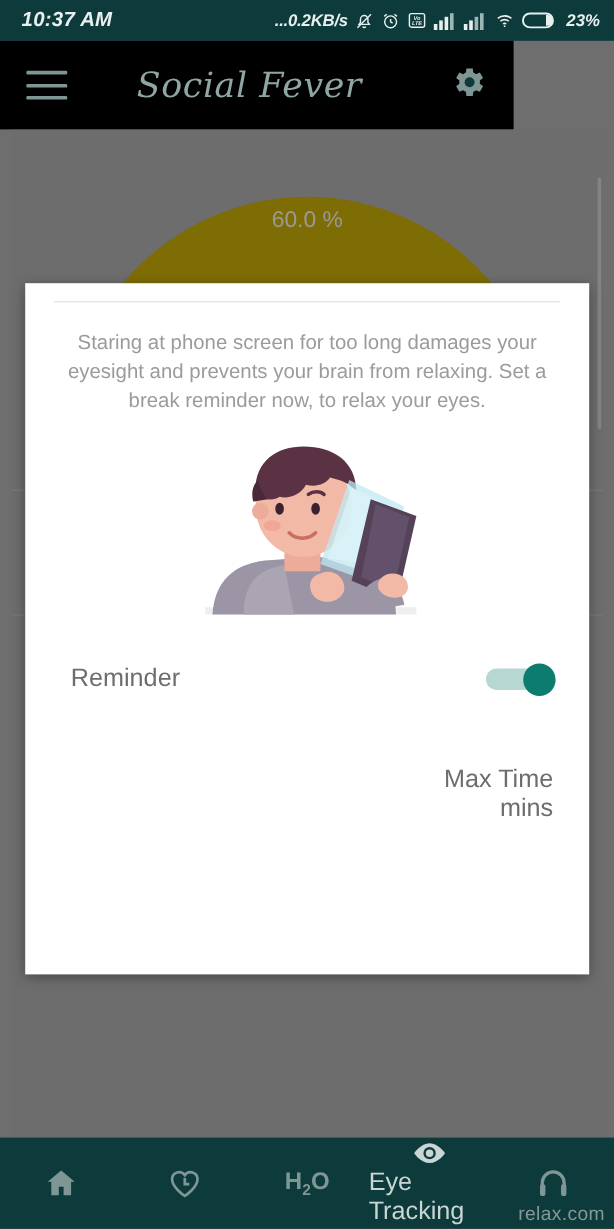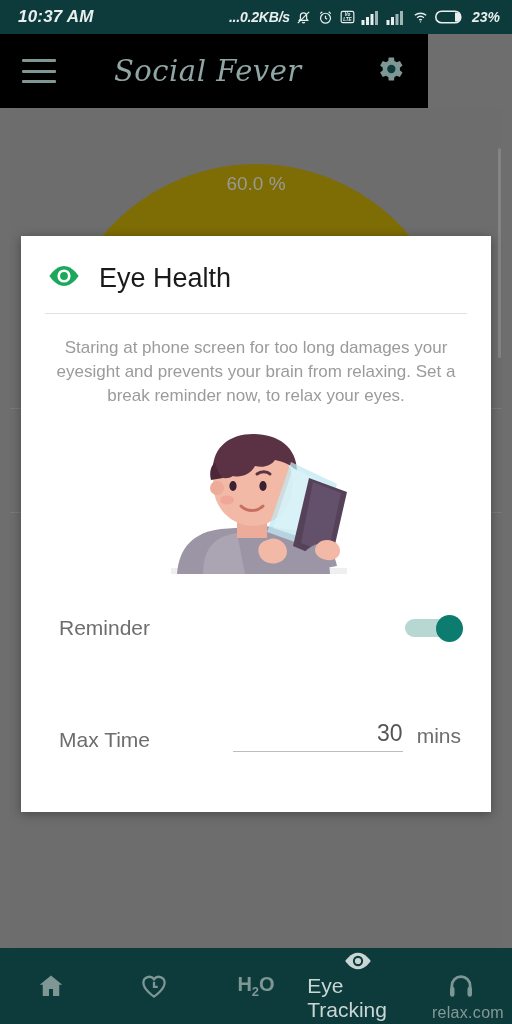--- a/index.html
+++ b/index.html
@@ -294,20 +294,21 @@
     height: 27px;
     border-radius: 50%;
     background: #0c7c6e;
   }
   .row-maxtime {
     display: flex;
     align-items: flex-end;
     padding: 0 30px 0 38px;
     height: 52px;
     margin-top: 44px;
+    flex-direction: column;
   }
   .maxtime-label {
     font-size: 21px;
     color: #6d6d6d;
     flex: 0 0 auto;
   }
   .maxtime-field {
     flex: 1;
     margin: 0 14px 0 42px;
     border-bottom: 1.5px solid #bdbdbd;
@@ -463,30 +464,20 @@
             <div class="stat-value">0 ml</div>
           </div>
         </div>
       </div>
 
       <div class="scrollbar"></div>
     </div>
   </div>
 
   <div class="dialog">
-    <div class="dlg-head">
-      <span>
-        <svg width="34" height="24" viewBox="0 0 34 24">
-          <path d="M17 2C8.5 2 2.5 12 2.5 12S8.5 22 17 22s14.5-10 14.5-10S25.5 2 17 2z" fill="#1ba85c"></path>
-          <circle cx="17" cy="12" r="6.6" fill="#ffffff"></circle>
-          <circle cx="17" cy="12" r="3.9" fill="#1ba85c"></circle>
-        </svg>
-      </span>
-      <span class="dlg-title">Eye Health</span>
-    </div>
     <div class="dlg-divider"></div>
     <div class="dlg-desc">Staring at phone screen for too long damages your eyesight and prevents your brain from relaxing. Set a break reminder now, to relax your eyes.</div>
 
     <div class="illus">
       <svg width="230" height="160" viewBox="0 0 230 160">
 
         <rect x="30" y="146" width="176" height="6" fill="#efeff2"></rect>
 
         <path d="M36 152c2-28 18-42 44-45l44-3 42 6c14 4 22 20 23 42z" fill="#9b95a6"></path>
         <path d="M62 152c0-26 12-38 34-41l8 41z" fill="#aaa4b3"></path>
@@ -526,23 +517,20 @@
     <div class="row-reminder">
       <span class="row-label">Reminder</span>
       <span class="toggle">
         <span class="toggle-track"></span>
         <span class="toggle-thumb"></span>
       </span>
     </div>
 
     <div class="row-maxtime">
       <span class="maxtime-label">Max Time</span>
-      <span class="maxtime-field">
-        <input class="maxtime-value" value="30" style="">
-      </span>
       <span class="maxtime-unit">mins</span>
     </div>
 
   </div>
 
   <div class="bottomnav">
     <div class="nav-item">
       <svg width="30" height="30" viewBox="0 0 24 24" fill="#7e9795">
         <path d="M12 3.5 3 11h2.4v9h5v-5.6h3.2V20h5v-9H21z"></path>
       </svg>

